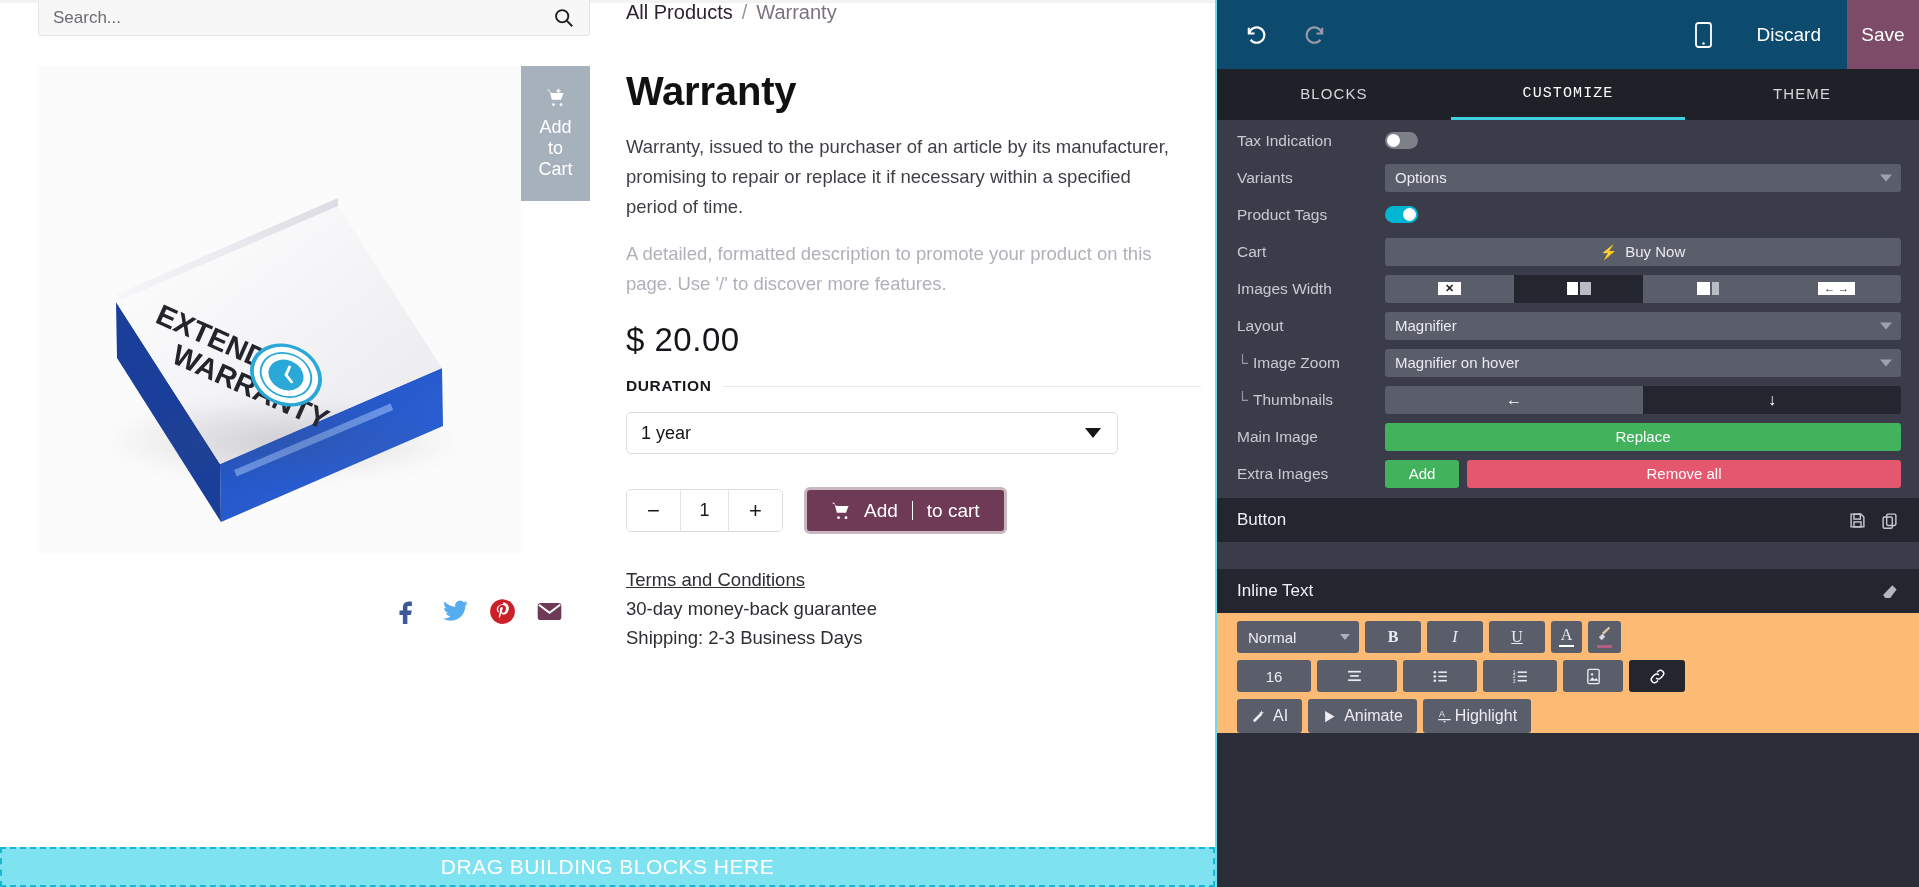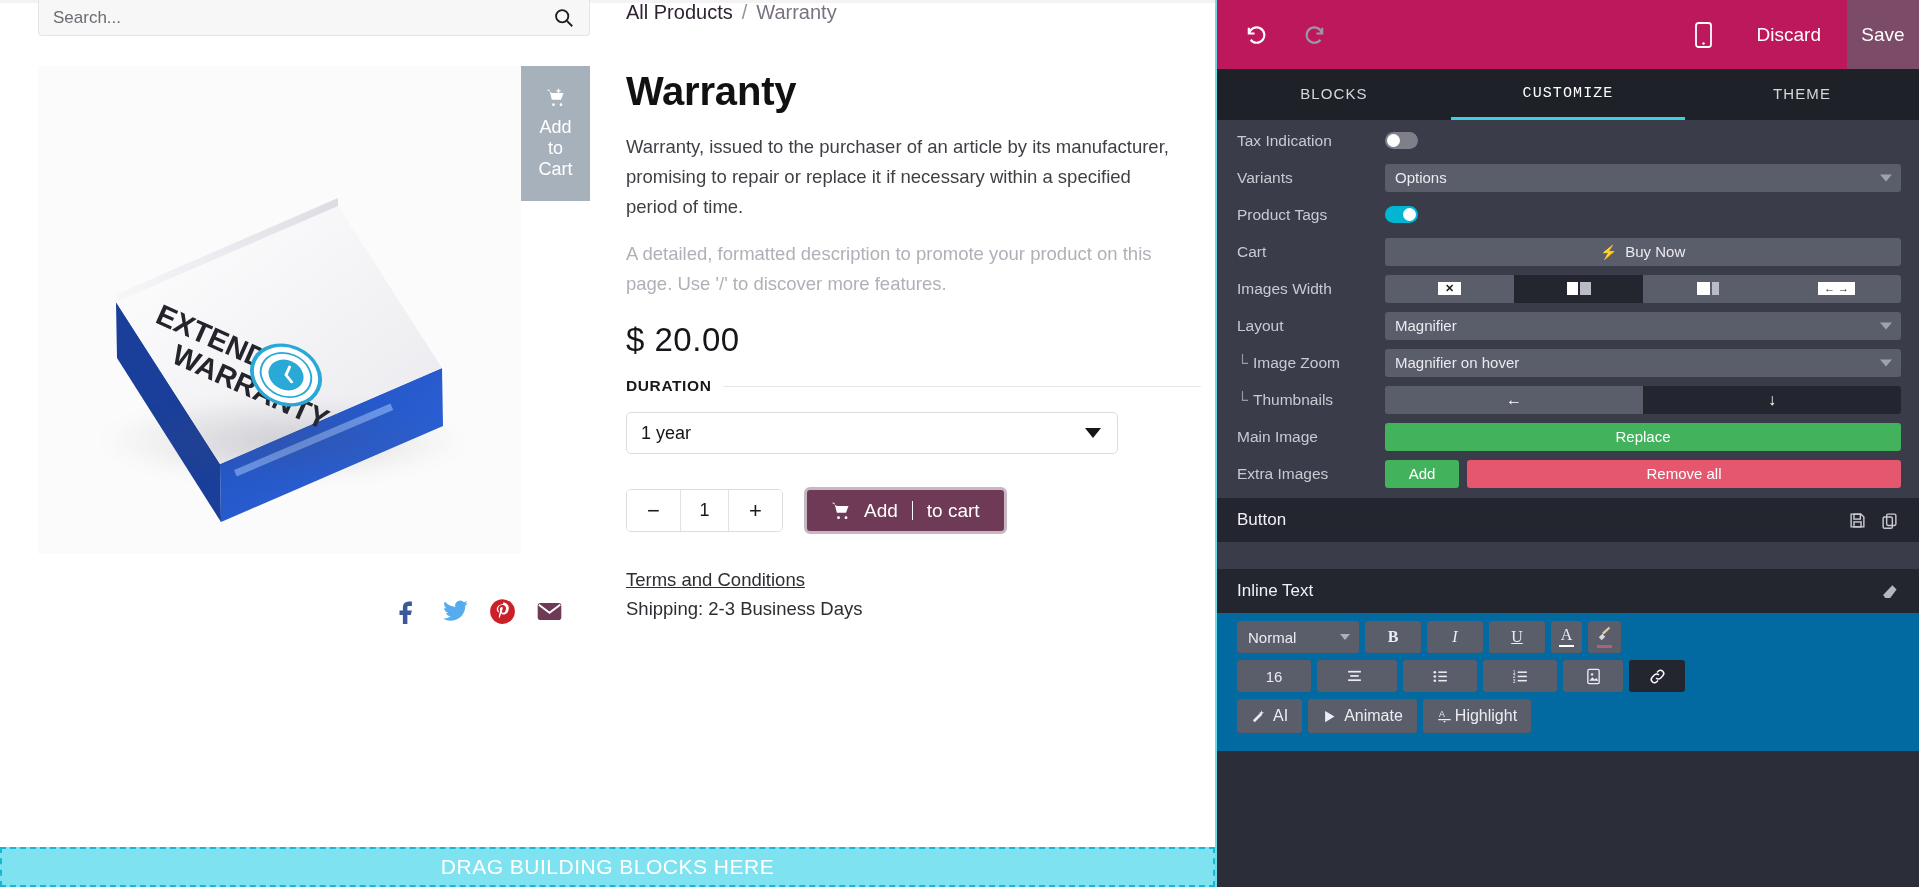--- a/index.html
+++ b/index.html
@@ -172,21 +172,21 @@
   
   .panel {
     position: absolute; left: 1215px; top: 0;
     width: 704px; height: 887px;
     background: #2b2d38;
     border-left: 2px solid #6fdbe8;
     color: #e6e6ea;
     font-size: 15px;
   }
   .panel-top {
-    height: 69px; background: #be185d;
+    height: 69px; background: #0c4a6e;
     display: flex; align-items: center; padding-left: 8px;
   }
   .ptbtn {
     width: 60px; height: 69px; display: flex; align-items: center; justify-content: center;
     cursor: pointer; background: transparent; border: none;
   }
   .ptbtn svg { width: 23px; height: 23px; stroke: #ffffff; fill: none; stroke-width: 2.2; }
   .ptbtn.dim svg { stroke: #9a9aa4; }
   .ptspacer { flex: 1; }
   .mobile-ico { width: 54px; height: 69px; display:flex; align-items:center; justify-content:center; cursor:pointer;}
@@ -278,21 +278,21 @@
 
   .sechead {
     height: 44px; background: #24262f; display: flex; align-items: center;
     padding: 0 14px 0 20px; font-size: 17px; color: #f0f0f4;
   }
   .sechead .sp { flex: 1; }
   .sechead .hico { width: 32px; display: flex; align-items: center; justify-content: center; cursor: pointer; }
   .sechead .hico svg { width: 17px; height: 17px; fill: #c9c9d2; }
   .secbody-empty { height: 27px; background: #3a3d49; }
 
-  .fmt { background: #0369a1; padding: 8px 12px 18px 20px; }
+  .fmt { background: #fdba74; padding: 8px 12px 0 20px; }
   .fmtrow { display: flex; gap: 6px; margin-bottom: 7px; }
   .fbtn {
     height: 32px; background: #5a5d6a; border: none; border-radius: 3px;
     color: #ececf2; display: flex; align-items: center; justify-content: center;
     cursor: pointer; font-size: 16px; padding: 0 9px;
     font-family: "Liberation Serif", serif;
   }
   .fbtn.sans { font-family: "Liberation Sans", sans-serif; font-size: 15px; }
   .fbtn.active { background: #24262f; }
   .fstyle { width: 122px; justify-content: space-between; padding: 0 9px 0 11px; }
@@ -422,20 +422,21 @@
               <circle cx="9" cy="20" r="1.7"></circle>
               <circle cx="18" cy="20" r="1.7"></circle>
             </svg>
           <span>Add </span>
             <span class="caret-bar"></span>
             <span>to cart</span>
         </button>
       </div>
 
       <a class="terms">Terms and Conditions</a>
+      <div class="subline">30-day money-back guarantee</div>
       <div class="subline">Shipping: 2-3 Business Days</div>
     </div>
 
     <div class="socials">
       <span>
         <svg viewBox="0 0 24 24" fill="#3b5998">
             <path d="M15 3h-3a5 5 0 0 0-5 5v3H4v4h3v8h4v-8h3l1-4h-4V8a1 1 0 0 1 1-1h3z"></path>
           </svg>
       </span>
       <span>

